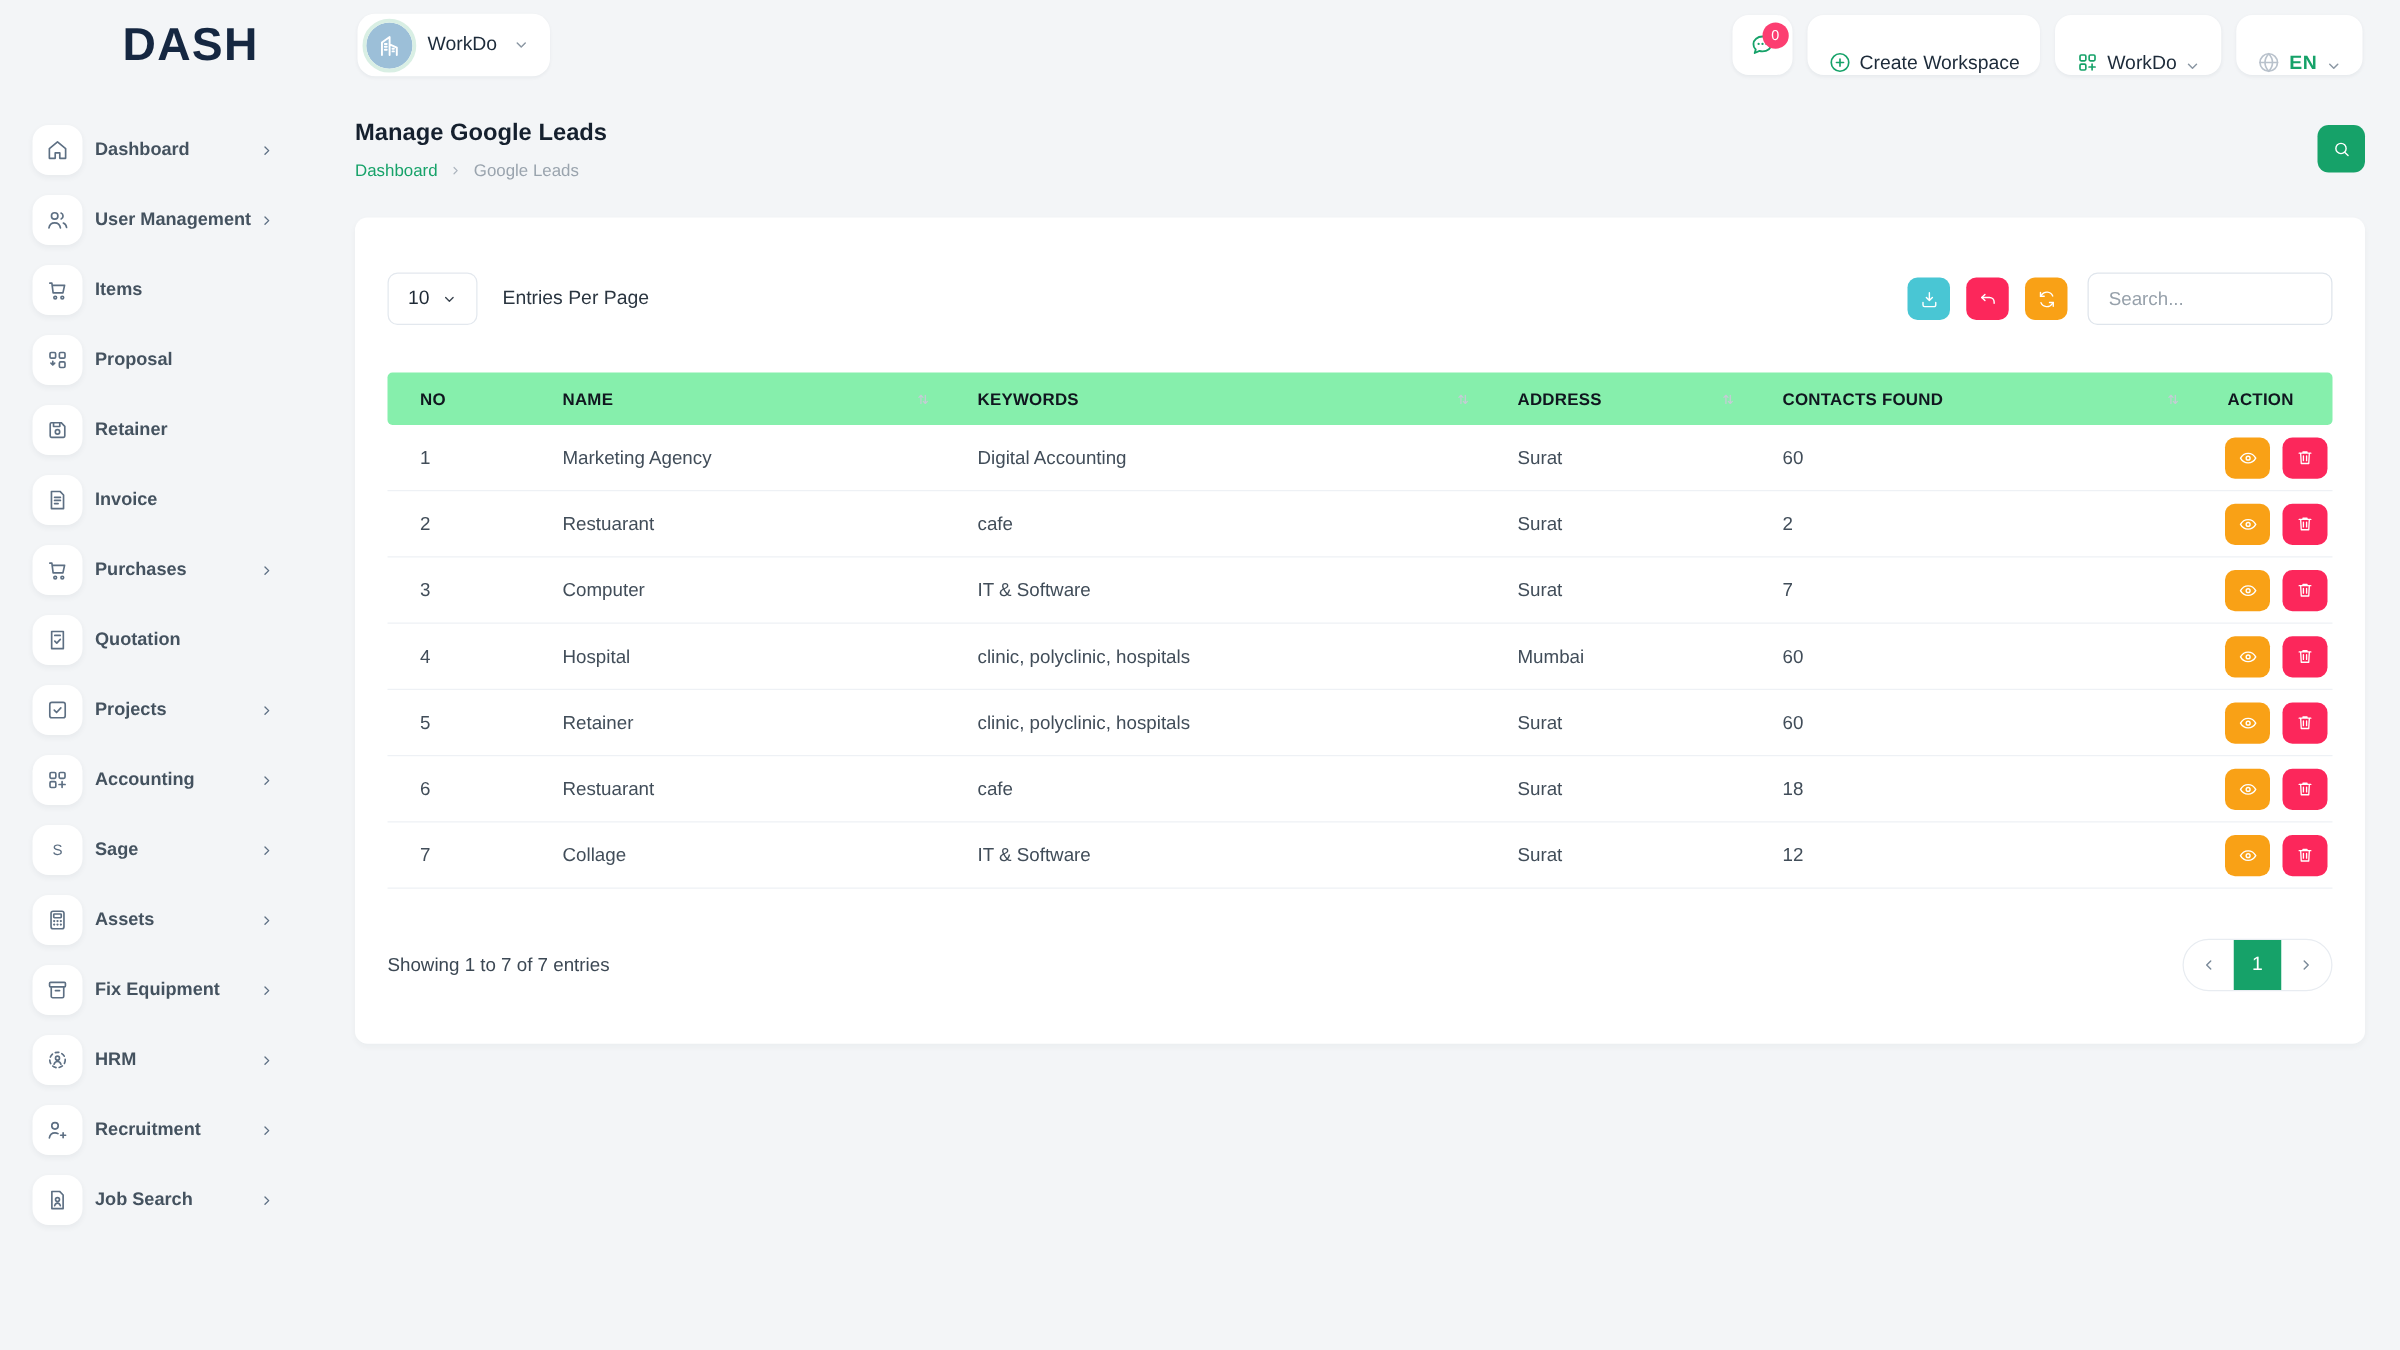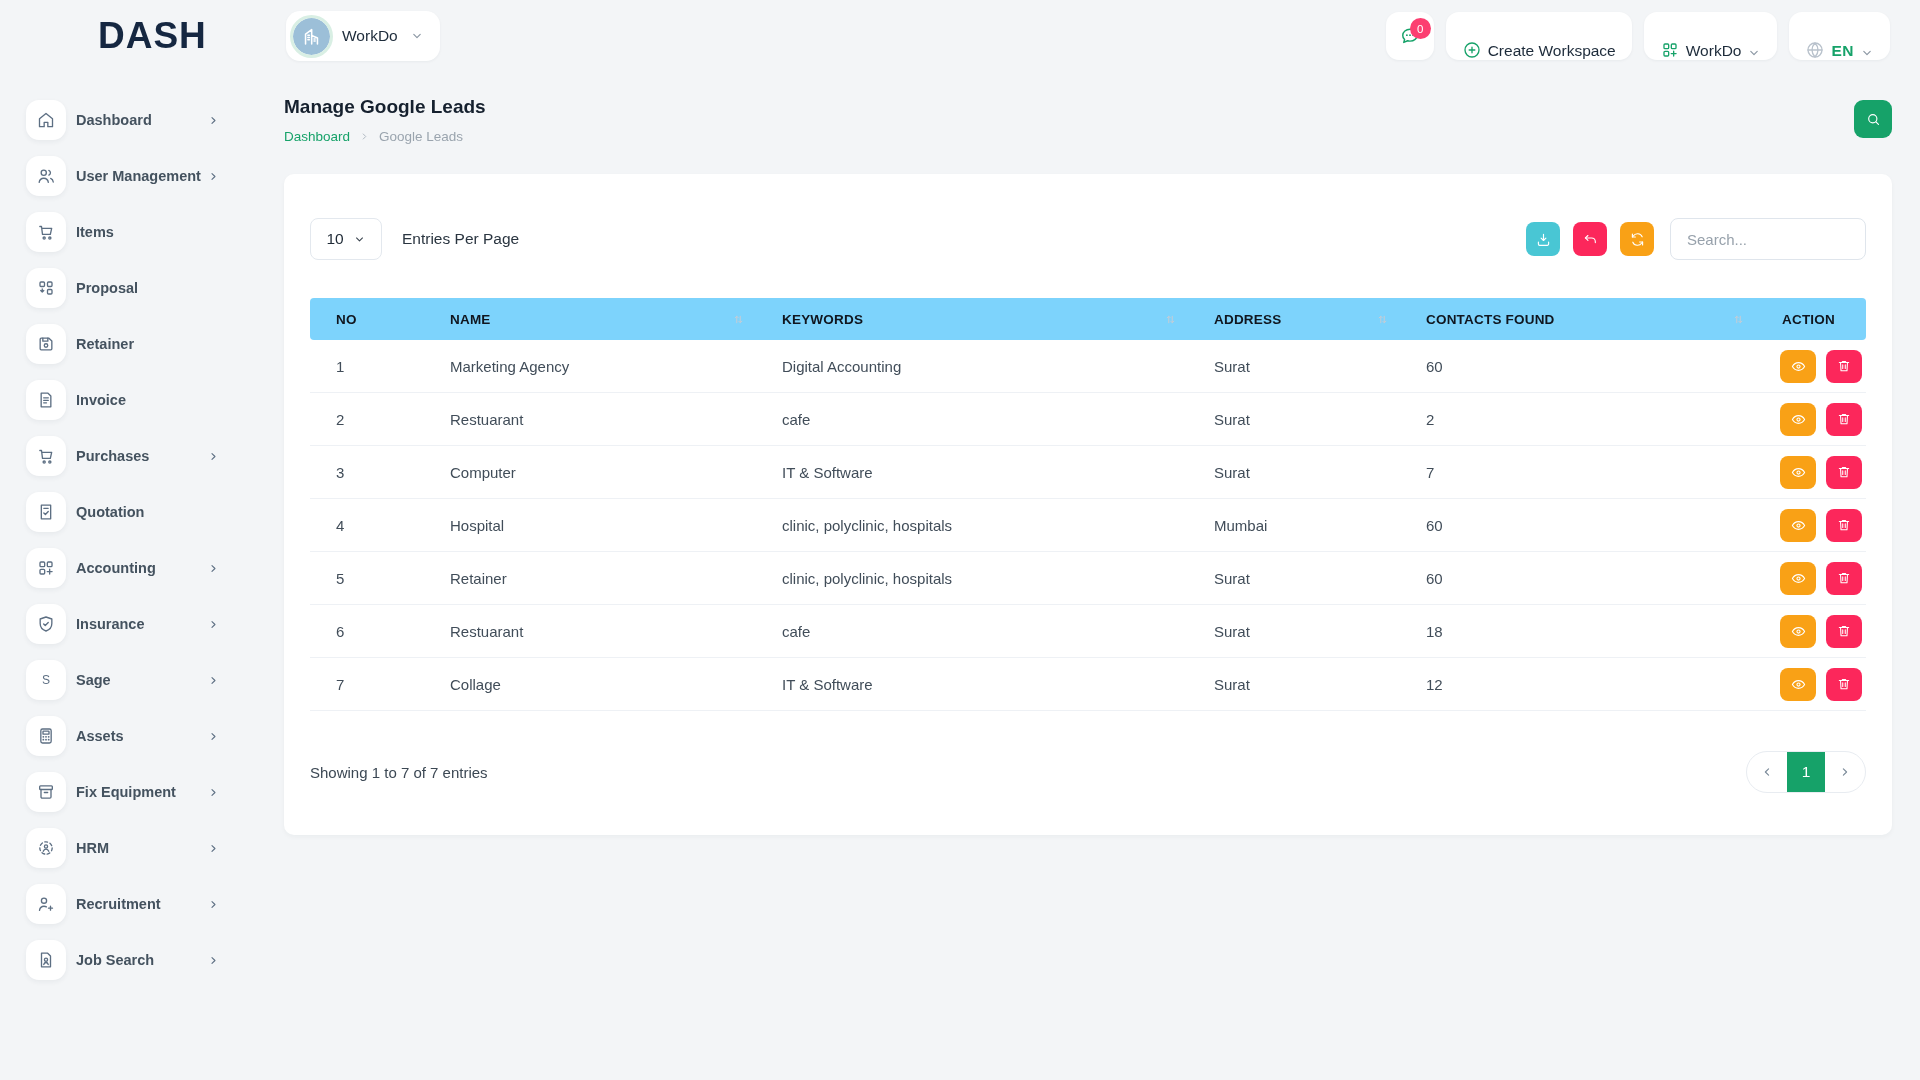--- a/index.html
+++ b/index.html
@@ -81,21 +81,21 @@
   .tool-btn { width:34px; height:34px; border-radius:8px; color:#fff;
               display:flex; align-items:center; justify-content:center; }
   .search-input { width:196px; height:42px; border:1px solid #dfe5ec; border-radius:8px;
                   padding:0 16px; font-size:15px; color:#333; outline:none; margin-left:3px; }
   .search-input::placeholder { color:#97a1ab; }
 
   
   .table { margin-top:38px; }
   .t-head, .tr { display:grid; grid-template-columns:114px 332px 432px 212px 356px 1fr;
                  align-items:center; }
-  .t-head { height:42px; background:#7dd3fc; border-radius:4px; }
+  .t-head { height:42px; background:#86efac; border-radius:4px; }
   .th { display:flex; align-items:center; justify-content:space-between;
         padding:0 10px 0 26px; font-size:13.5px; font-weight:bold; color:#10161f;
         letter-spacing:.2px; cursor:pointer; }
   .sort { width:15px; height:15px; color:#c5ccd5; }
   .tr { height:53px; border-bottom:1px solid #eef1f5; font-size:15px; color:#414d59; }
   .td { padding-left:26px; }
   .td.actions { display:flex; gap:10px; padding-left:24px; }
   .act { width:36px; height:33px; border-radius:8px; color:#fff;
          display:flex; align-items:center; justify-content:center; }
   .act.view { background:#f9a116; }
@@ -304,41 +304,41 @@
       <span class="side-label">Quotation</span>
       <span class="icon side-chev" style="visibility: hidden;">
         <svg viewBox="0 0 24 24" fill="none" stroke="currentColor" stroke-width="1.6" stroke-linecap="round" stroke-linejoin="round">
           <path stroke-width="2" d="M9.2 6.5 14.7 12l-5.5 5.5"></path>
         </svg>
       </span>
     </div>
     <div class="side-item">
       <span class="tile icon">
         <svg viewBox="0 0 24 24" fill="none" stroke="currentColor" stroke-width="1.6" stroke-linecap="round" stroke-linejoin="round">
+          <rect x="4.6" y="4.6" width="14.8" height="14.8" rx="2"></rect>
+          <path d="M8.9 12.2l2.2 2.2 4.1-4.4"></path>
+        </svg>
+      </span>
+      <span class="side-label">Projects</span>
+      <span class="icon side-chev">
+        <svg viewBox="0 0 24 24" fill="none" stroke="currentColor" stroke-width="1.6" stroke-linecap="round" stroke-linejoin="round">
+          <path stroke-width="2" d="M9.2 6.5 14.7 12l-5.5 5.5"></path>
+        </svg>
+      </span>
+    </div>
+    <div class="side-item">
+      <span class="tile icon">
+        <svg viewBox="0 0 24 24" fill="none" stroke="currentColor" stroke-width="1.6" stroke-linecap="round" stroke-linejoin="round">
           <rect x="4.8" y="4.8" width="5.6" height="5.6" rx="1.2"></rect>
           <rect x="13.6" y="4.8" width="5.6" height="5.6" rx="1.2"></rect>
           <rect x="4.8" y="13.6" width="5.6" height="5.6" rx="1.2"></rect>
           <path d="M16.4 13.4v5.8M13.5 16.3h5.8"></path>
         </svg>
       </span>
       <span class="side-label">Accounting</span>
-      <span class="icon side-chev">
-        <svg viewBox="0 0 24 24" fill="none" stroke="currentColor" stroke-width="1.6" stroke-linecap="round" stroke-linejoin="round">
-          <path stroke-width="2" d="M9.2 6.5 14.7 12l-5.5 5.5"></path>
-        </svg>
-      </span>
-    </div>
-    <div class="side-item">
-      <span class="tile icon">
-        <svg viewBox="0 0 24 24" fill="none" stroke="currentColor" stroke-width="1.6" stroke-linecap="round" stroke-linejoin="round">
-          <path d="M12 3.6 19 6v5.4c0 4.6-2.9 7.6-7 9-4.1-1.4-7-4.4-7-9V6z"></path>
-          <path d="M9.2 11.9l1.9 1.9 3.6-3.7"></path>
-        </svg>
-      </span>
-      <span class="side-label">Insurance</span>
       <span class="icon side-chev">
         <svg viewBox="0 0 24 24" fill="none" stroke="currentColor" stroke-width="1.6" stroke-linecap="round" stroke-linejoin="round">
           <path stroke-width="2" d="M9.2 6.5 14.7 12l-5.5 5.5"></path>
         </svg>
       </span>
     </div>
     <div class="side-item">
       <span class="tile icon">
         <svg viewBox="0 0 24 24" fill="none" stroke="currentColor" stroke-width="1.6" stroke-linecap="round" stroke-linejoin="round">
           <text x="12" y="17" text-anchor="middle" font-size="14.5" fill="currentColor" stroke="none">S</text>

